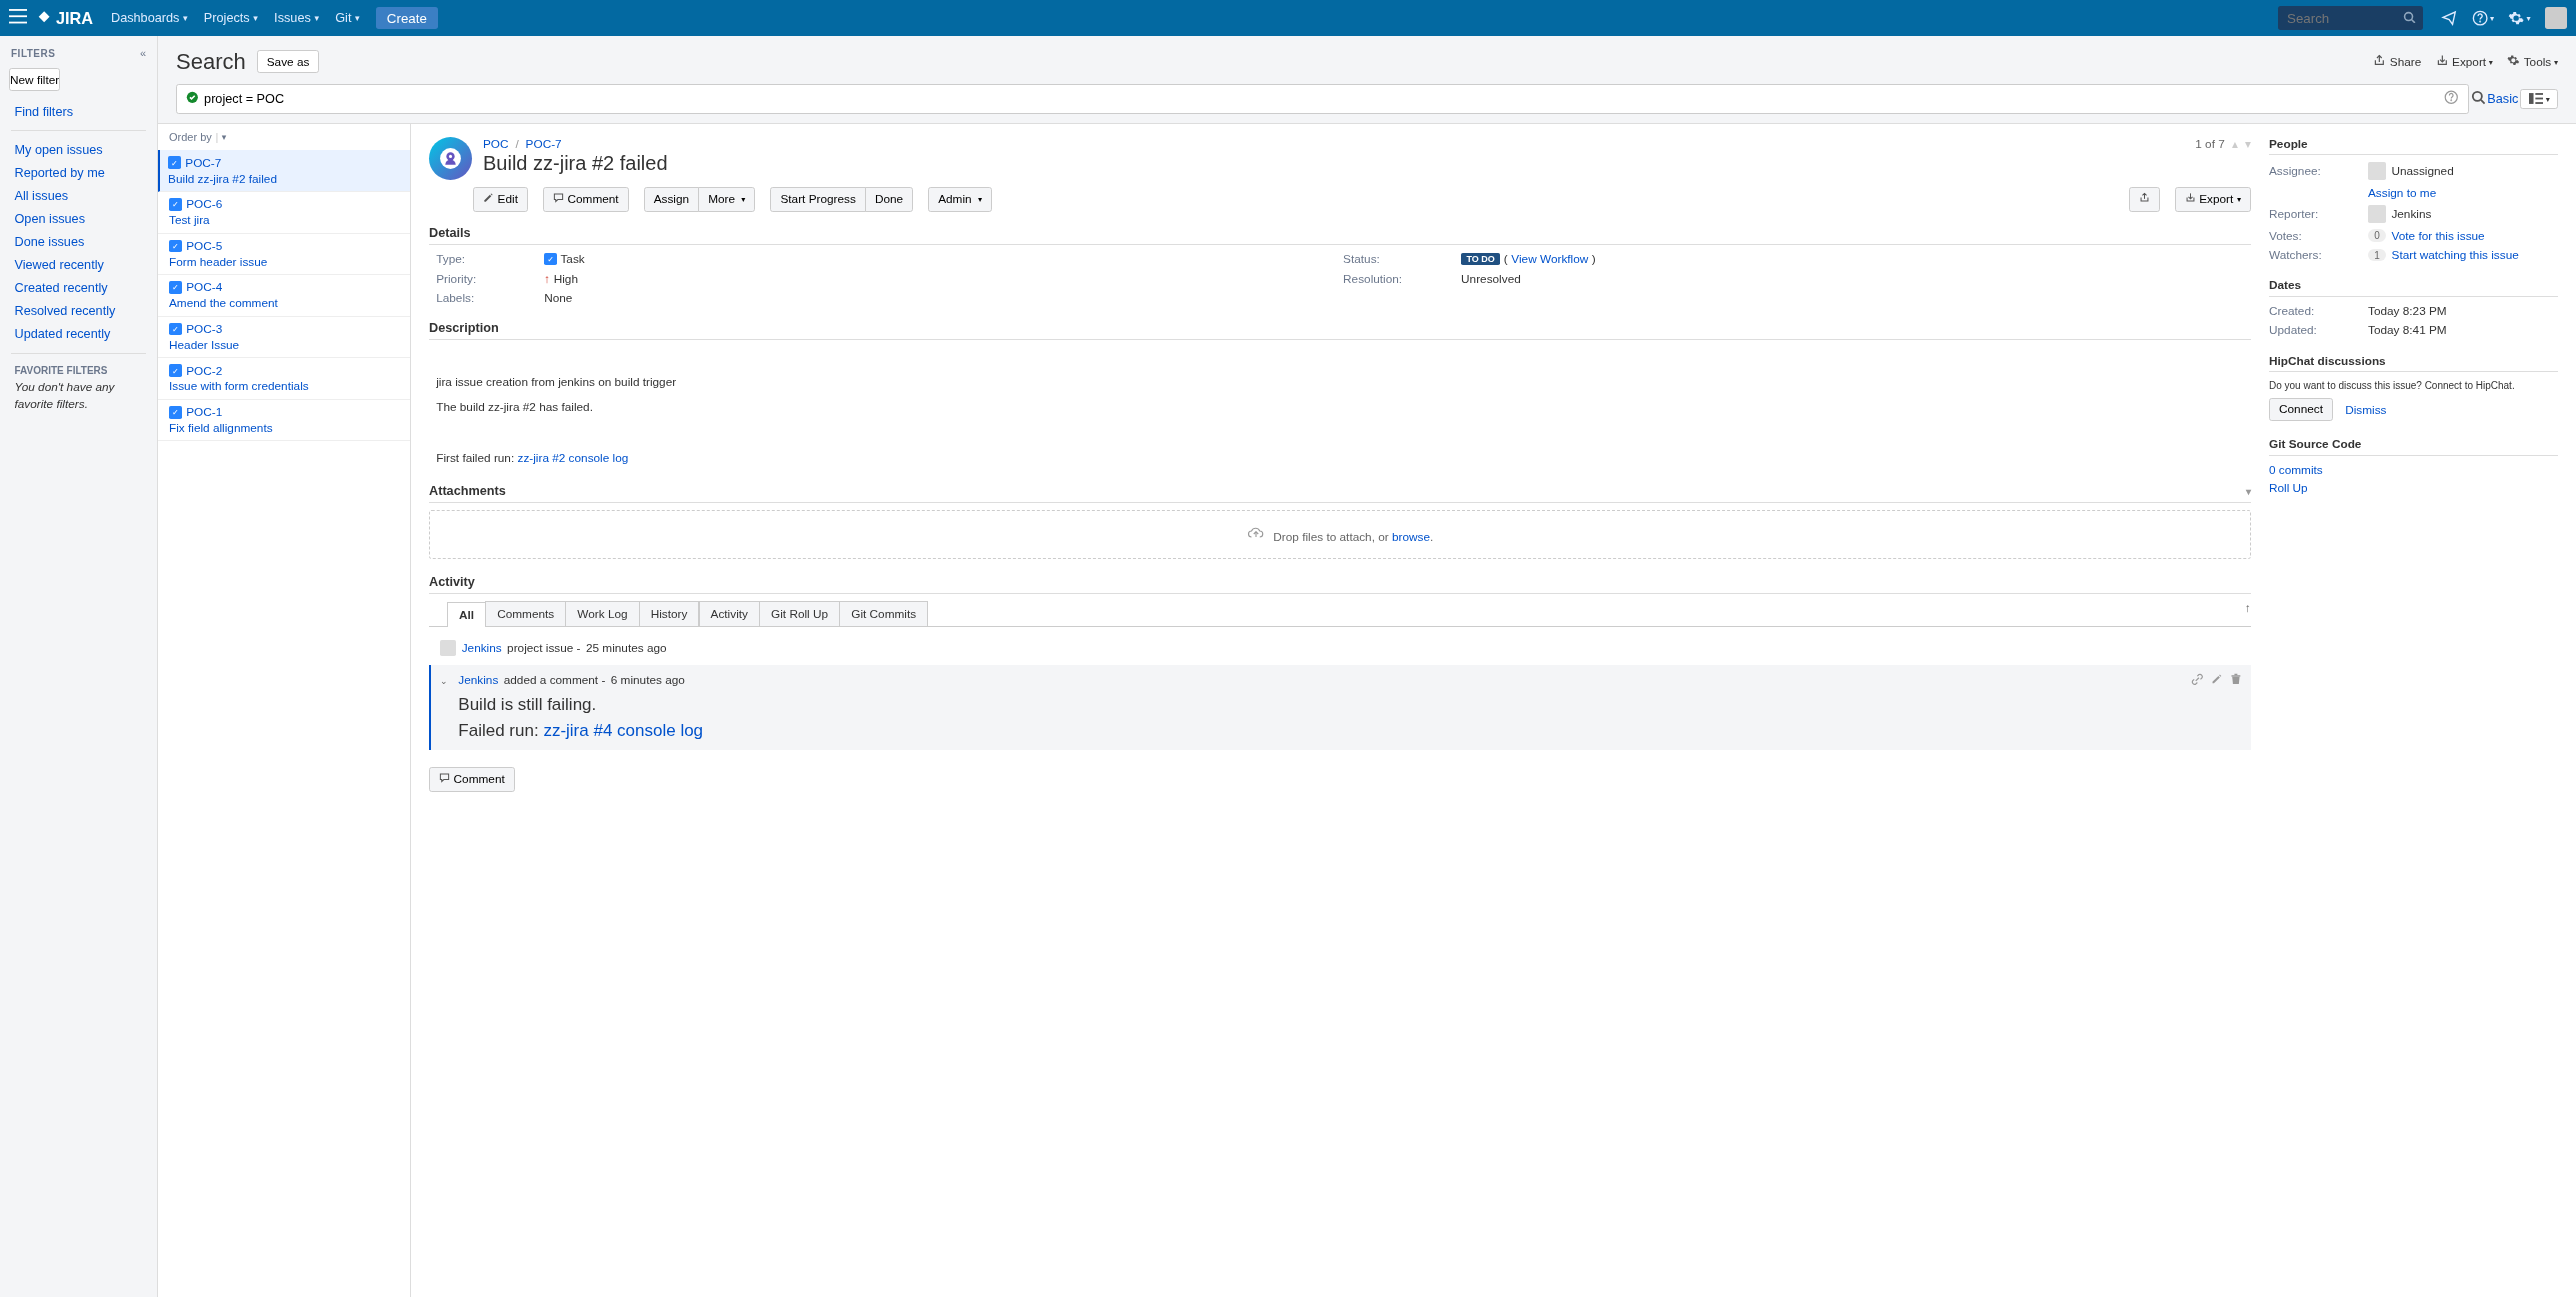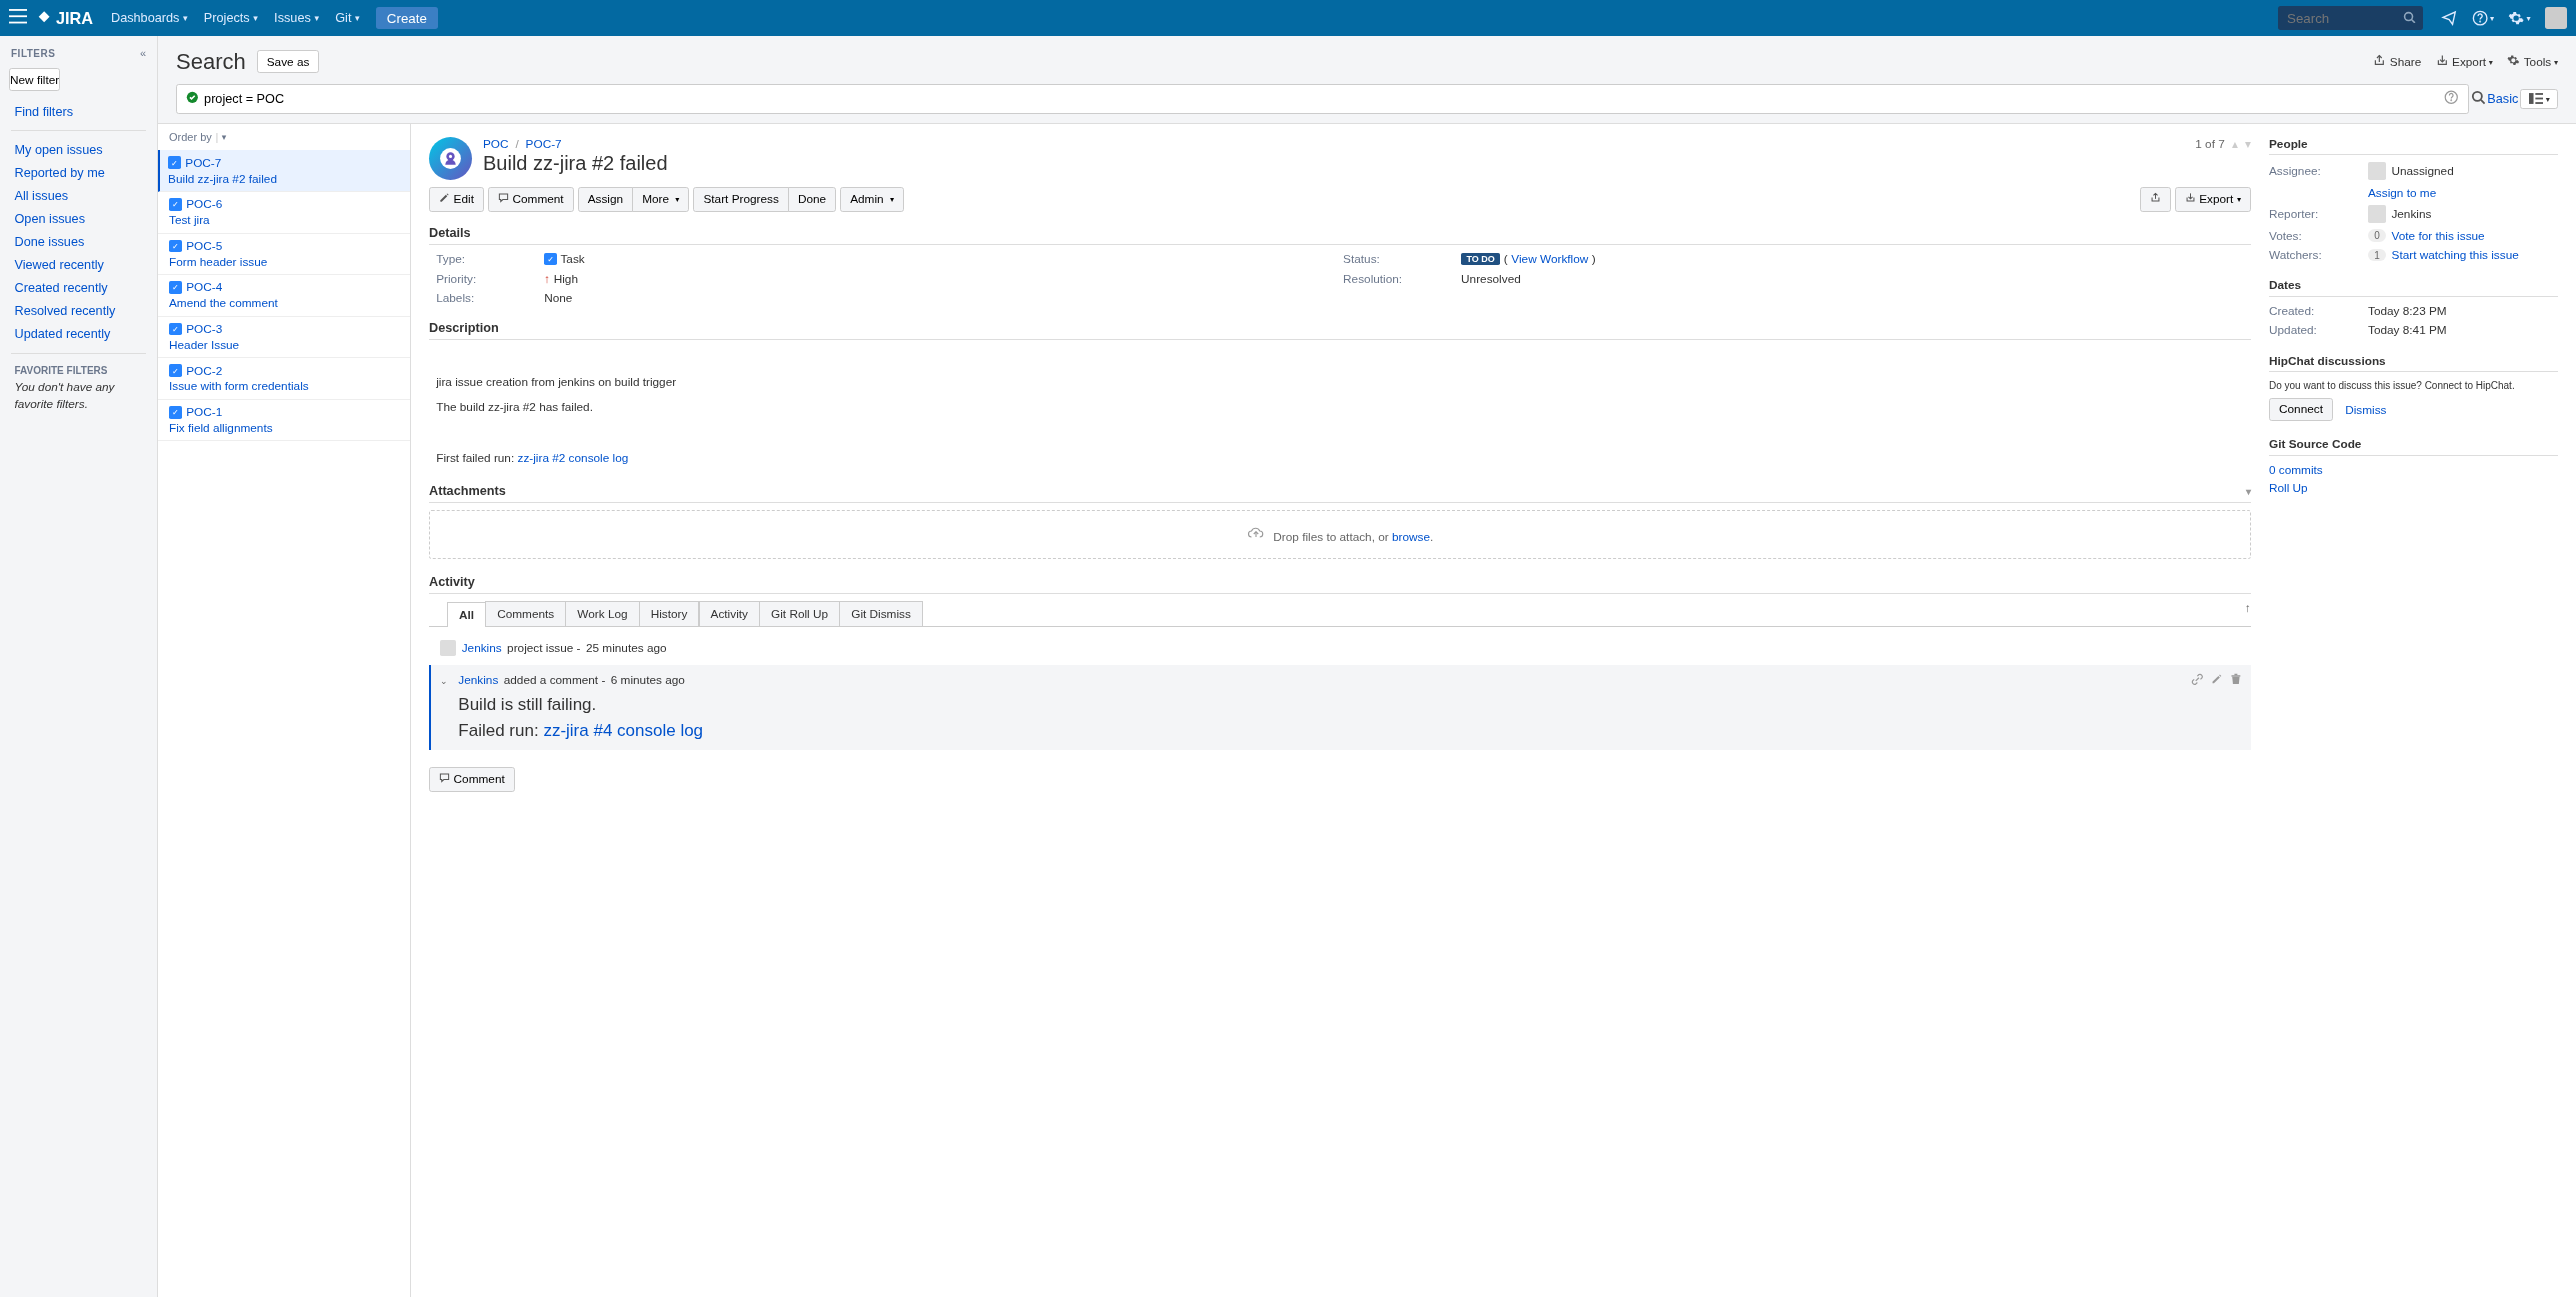--- a/index.html
+++ b/index.html
@@ -77,21 +77,21 @@
 .issue-header { display: flex; align-items: flex-start; margin-bottom: 7.2px; }
 .issue-avatar { width: 43px; height: 43px; border-radius: 50%; background: linear-gradient(135deg, #00c7e6, #6554c0); margin-right: 11px; display: flex; align-items: center; justify-content: center; flex-shrink: 0; }
 .issue-avatar svg { width: 25px; height: 25px; }
 .issue-header-text .breadcrumb { font-size: 11.8px; }
 .issue-header-text .breadcrumb .crumb { color: #0052cc; }
 .issue-header-text .breadcrumb .sep { color: #999; margin: 0 3.6px; }
 .issue-header-text h2 { font-size: 20px; font-weight: 500; margin-top: 1.8px; color: #333; }
 .issue-header .head-right { margin-left: auto; display: flex; align-items: center; gap: 7.2px; font-size: 11.8px; color: #666; }
 .issue-header .head-right .paginate { cursor: pointer; color: #ccc; }
 
-.action-bar { display: flex; gap: 4px; margin-bottom: 14.5px; flex-wrap: wrap; align-items: flex-end; }
+.action-bar { display: flex; gap: 15px; margin-bottom: 14.5px; flex-wrap: wrap; align-items: flex-end; margin-left: 44px; }
 .action-bar .btn { padding: 4.5px 9px; background: #f4f5f7; border: 0.9px solid #ccc; border-radius: 2.7px; cursor: pointer; font-size: 11.8px; display: flex; align-items: center; gap: 3.6px; }
 .action-bar .btn-group { display: flex; }
 .action-bar .btn-group .btn { border-radius: 0; margin-left: -0.9px; }
 .action-bar .btn-group .btn:first-child { border-radius: 2.7px 0 0 2.7px; margin-left: 0; }
 .action-bar .btn-group .btn:last-child { border-radius: 0 2.7px 2.7px 0; }
 .action-bar .spacer { flex: 1; }
 
 .module { margin-bottom: 16.3px; }
 .module-header { font-size: 12.7px; font-weight: bold; margin-bottom: 7.2px; border-bottom: 0.9px solid #ddd; padding-bottom: 3.6px; display: flex; align-items: center; }
 .module-header .arrow { margin-left: auto; color: #999; font-size: 10px; cursor: pointer; }
@@ -487,21 +487,21 @@
 
           <div class="module">
             <div class="module-header">Activity</div>
             <div class="activity-tabs">
               <div class="activity-tab active">All</div>
               <div class="activity-tab">Comments</div>
               <div class="activity-tab">Work Log</div>
               <div class="activity-tab">History</div>
               <div class="activity-tab">Activity</div>
               <div class="activity-tab">Git Roll Up</div>
-              <div class="activity-tab">Git Dismiss</div>
+              <div class="activity-tab">Git Commits</div>
               <span class="up-arrow">↑</span>
             </div>
 
             <div class="activity-item">
               <div class="author-line">
                 <div class="mini-avatar"></div>
                 <a>Jenkins</a>
                 <span> project issue - </span>
                 <span>25 minutes ago</span>
               </div>

